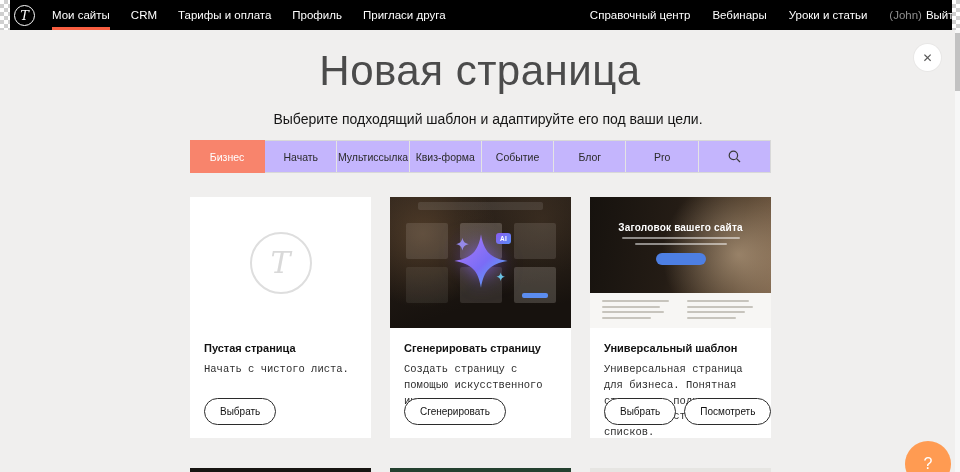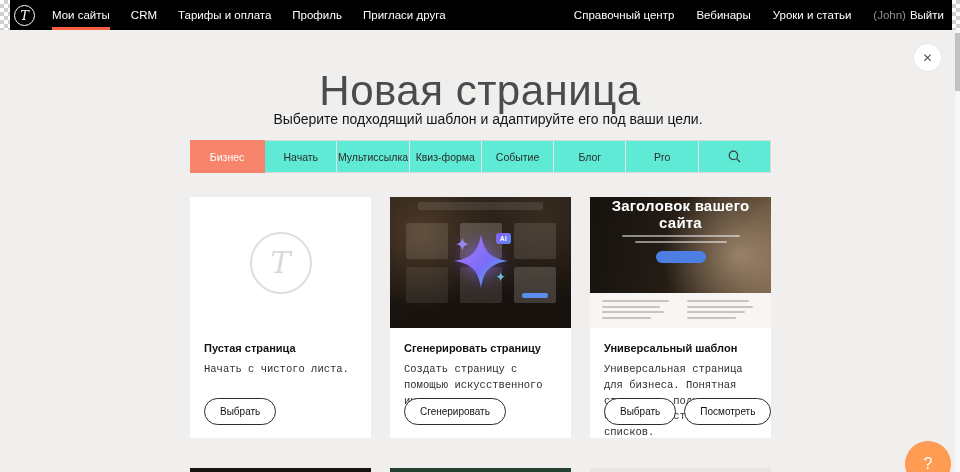--- a/index.html
+++ b/index.html
@@ -33,45 +33,45 @@
   }
   .nav-left { display:flex; margin-left:17px; height:30px; }
   .nav-item {
     position:relative; display:flex; align-items:center; height:30px;
     margin-right:21px; color:#fff; font-size:11.5px; cursor:pointer; white-space:nowrap;
   }
   .nav-item.active::after {
     content:""; position:absolute; left:0; right:0; bottom:0; height:3px;
     background:#f95e40;
   }
-  .nav-right { margin-left:auto; display:flex; align-items:center; height:30px; margin-right:16px; }
+  .nav-right { margin-left:auto; display:flex; align-items:center; height:30px; margin-right:0; }
   .nav-right .nav-item { margin-right:0; margin-left:22px; }
   .user-name { color:#8f8f8f; margin-right:4px; }
 
   
   .close-btn {
     position:absolute; top:44px; right:19px; width:27px; height:27px;
     border-radius:50%; background:#fff; border:none; cursor:pointer;
     display:flex; align-items:center; justify-content:center;
     color:#555; font-size:12px; box-shadow:0 0 0 1px rgba(0,0,0,0.03);
     z-index:5;
   }
   .page-title {
     position:absolute; top:47px; left:0; width:100%; text-align:center;
-    font-size:42px; font-weight:300; color:#4b4b4b; letter-spacing:0.5px;margin-top:20px;
+    font-size:42px; font-weight:300; color:#4b4b4b; letter-spacing:0.5px;
   }
   .page-subtitle {
     position:absolute; top:111px; left:8px; width:100%; text-align:center;
     font-size:14px; color:#151515;
   }
 
   
   .tabs {
     position:absolute; left:190px; top:140px; width:581px; height:33px;
-    display:flex; background:#5eead4; border:1px solid #d8d8d8;
+    display:flex; background:#c4b5fd; border:1px solid #d8d8d8;
   }
   .tab {
     flex:1; display:flex; align-items:center; justify-content:center;
     font-size:10.5px; color:#2b2b2b; border-right:1px solid #e4e4e4;
     cursor:pointer; white-space:nowrap; overflow:hidden;
   }
   .tab:last-child { border-right:none; }
   .tab.active {
     background:#f8846c; color:#fff; border-right-color:#f8846c;
     margin:-1px 0 -1px -1px; flex:1.04;
@@ -136,21 +136,21 @@
   }
 
   
   .uni-hero {
     height:96px; position:relative; text-align:center;
     background:
       radial-gradient(circle at 82% 60%, rgba(216,190,158,0.55), transparent 48%),
       linear-gradient(100deg,#16120e 0%, #241c15 45%, #4a3826 80%, #6f5740 100%);
   }
   .uni-hero-title {
-    font-size:15px; font-weight:bold; color:#fff; letter-spacing:0.2px;
+    padding-top:25px; font-size:10px; font-weight:bold; color:#fff; letter-spacing:0.2px;
   }
   .uni-line { height:2px; background:rgba(255,255,255,0.5); border-radius:1px; margin:4px auto 0; }
   .ul1 { width:118px; } .ul2 { width:92px; }
   .uni-btn { width:50px; height:12px; border-radius:6px; background:#4d7fe3; margin:8px auto 0; }
   .uni-sub { height:35px; background:#f7f6f4; display:flex; gap:12px; padding:7px 12px; }
   .uni-col { flex:1; }
   .uni-col .tline { height:2px; background:#c7c4bd; border-radius:1px; margin-bottom:3.5px; }
   .t90 { width:92%; } .t80 { width:80%; } .t86 { width:86%; } .t70 { width:68%; }
 
   

